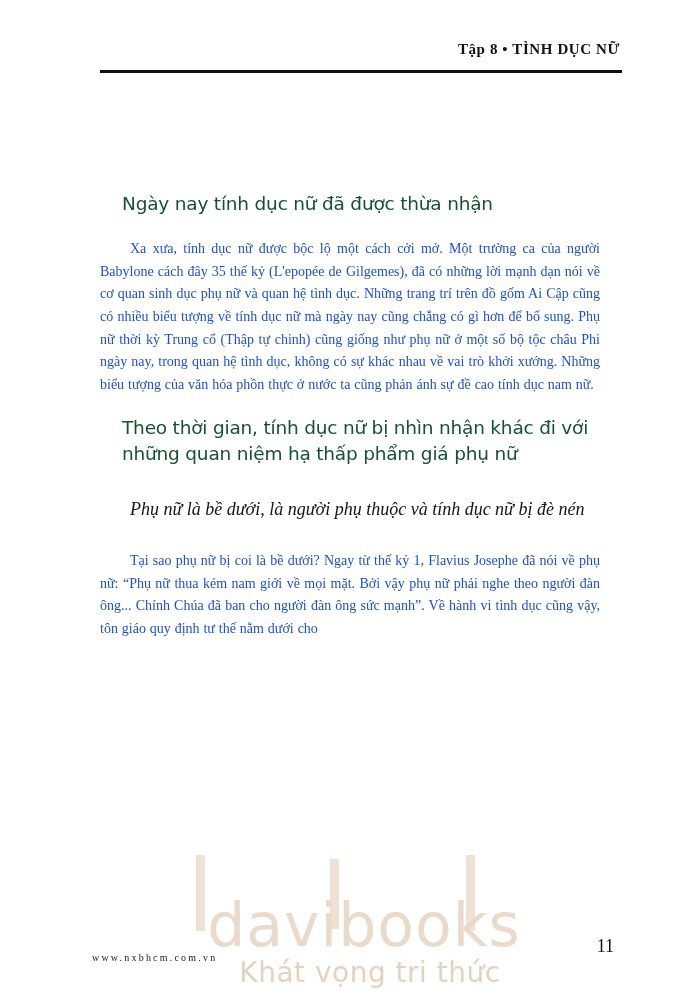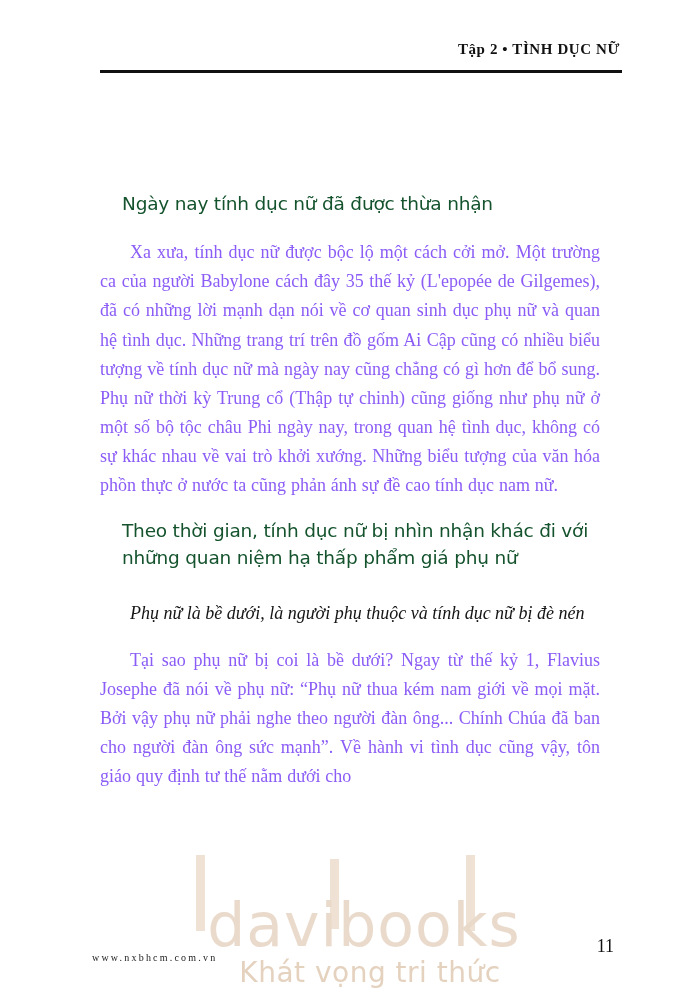--- a/index.html
+++ b/index.html
@@ -65,35 +65,35 @@
     line-height: 1.3;
   }
 
   h2.section-title.second {
     margin: 0 0 28px 22px;
     line-height: 1.42;
   }
 
   p.body-par {
     font-family: "Liberation Serif", serif;
-    font-size: 18px;
+    font-size: 14px;
     line-height: 1.62;
     text-align: justify;
     margin: 0 0 18px 0;
     text-indent: 30px;
-    color: #8b5cf6;
+    color: #1d4ed8;
     word-spacing: 0.4px;
   }
 
   p.sub-italic {
     font-family: "Liberation Serif", serif;
     font-style: italic;
     font-size: 18px;
     line-height: 1.6;
-    margin: 0 0 18px 0;
+    margin: 0 0 26px 0;
     text-indent: 30px;
     color: #151515;
   }
 
   .block-gap-top { margin-top: 30px; }
 
   
   .footer-url {
     position: absolute;
     left: 92px;
@@ -156,21 +156,21 @@
     background: #ecdccc;
     opacity: 0.85;
   }
 </style>
 </head>
 <body>
 
 <div class="page">
 
   <div class="header">
-    <span class="header-text">Tập 2 • TÌNH DỤC NỮ</span>
+    <span class="header-text">Tập 8 • TÌNH DỤC NỮ</span>
   </div>
   <div class="header-rule"></div>
 
   <div class="content">
 
     <h2 class="section-title">Ngày nay tính dục nữ đã được thừa nhận</h2>
 
     <p class="body-par">Xa xưa, tính dục nữ được bộc lộ một cách cởi mở. Một trường ca của người Babylone cách đây 35 thế kỷ (L'epopée de Gilgemes), đã có những lời mạnh dạn nói về cơ quan sinh dục phụ nữ và quan hệ tình dục. Những trang trí trên đồ gốm Ai Cập cũng có nhiều biểu tượng về tính dục nữ mà ngày nay cũng chẳng có gì hơn để bổ sung. Phụ nữ thời kỳ Trung cổ (Thập tự chinh) cũng giống như phụ nữ ở một số bộ tộc châu Phi ngày nay, trong quan hệ tình dục, không có sự khác nhau về vai trò khởi xướng. Những biểu tượng của văn hóa phồn thực ở nước ta cũng phản ánh sự đề cao tính dục nam nữ.</p>
 
     <h2 class="section-title second block-gap-top">Theo thời gian, tính dục nữ bị nhìn nhận khác đi với những quan niệm hạ thấp phẩm giá phụ nữ</h2>

